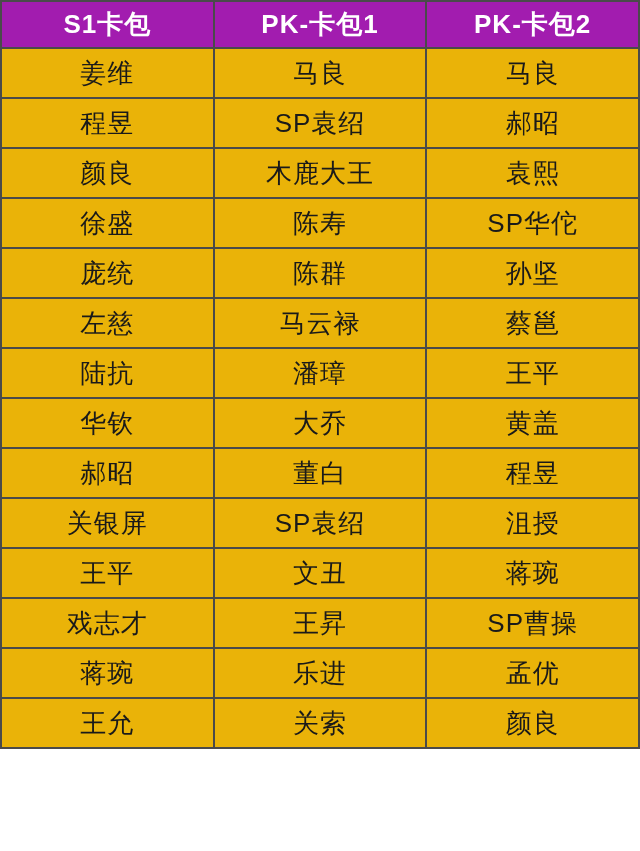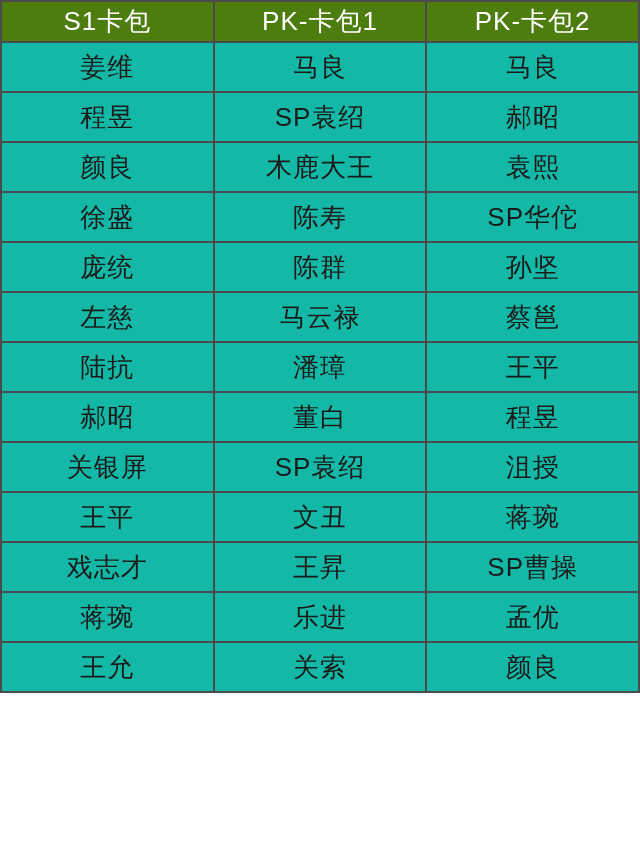--- a/index.html
+++ b/index.html
@@ -22,29 +22,29 @@
     width: 33.3333%;
   }
   .card-table th,
   .card-table td {
     border: 2px solid #4a4a4a;
     text-align: center;
     vertical-align: middle;
     box-sizing: border-box;
   }
   .card-table th {
-    background: #4d7c0f;
+    background: #a21caf;
     color: #ffffff;
     font-size: 26px;
-    font-weight: normal;
-    height: 41px;
+    font-weight: bold;
+    height: 47px;
     letter-spacing: 1px;
   }
   .card-table td {
-    background: #14b8a6;
+    background: #eab308;
     color: #1a1a1a;
     font-size: 26px;
     height: 46px;
     line-height: 46px;
     letter-spacing: 1px;
   }
 </style>
 </head>
 <body>
 
@@ -91,20 +91,25 @@
       <td>左慈</td>
       <td>马云禄</td>
       <td>蔡邕</td>
     </tr>
     <tr>
       <td>陆抗</td>
       <td>潘璋</td>
       <td>王平</td>
     </tr>
     <tr>
+      <td>华钦</td>
+      <td>大乔</td>
+      <td>黄盖</td>
+    </tr>
+    <tr>
       <td>郝昭</td>
       <td>董白</td>
       <td>程昱</td>
     </tr>
     <tr>
       <td>关银屏</td>
       <td>SP袁绍</td>
       <td>沮授</td>
     </tr>
     <tr>

